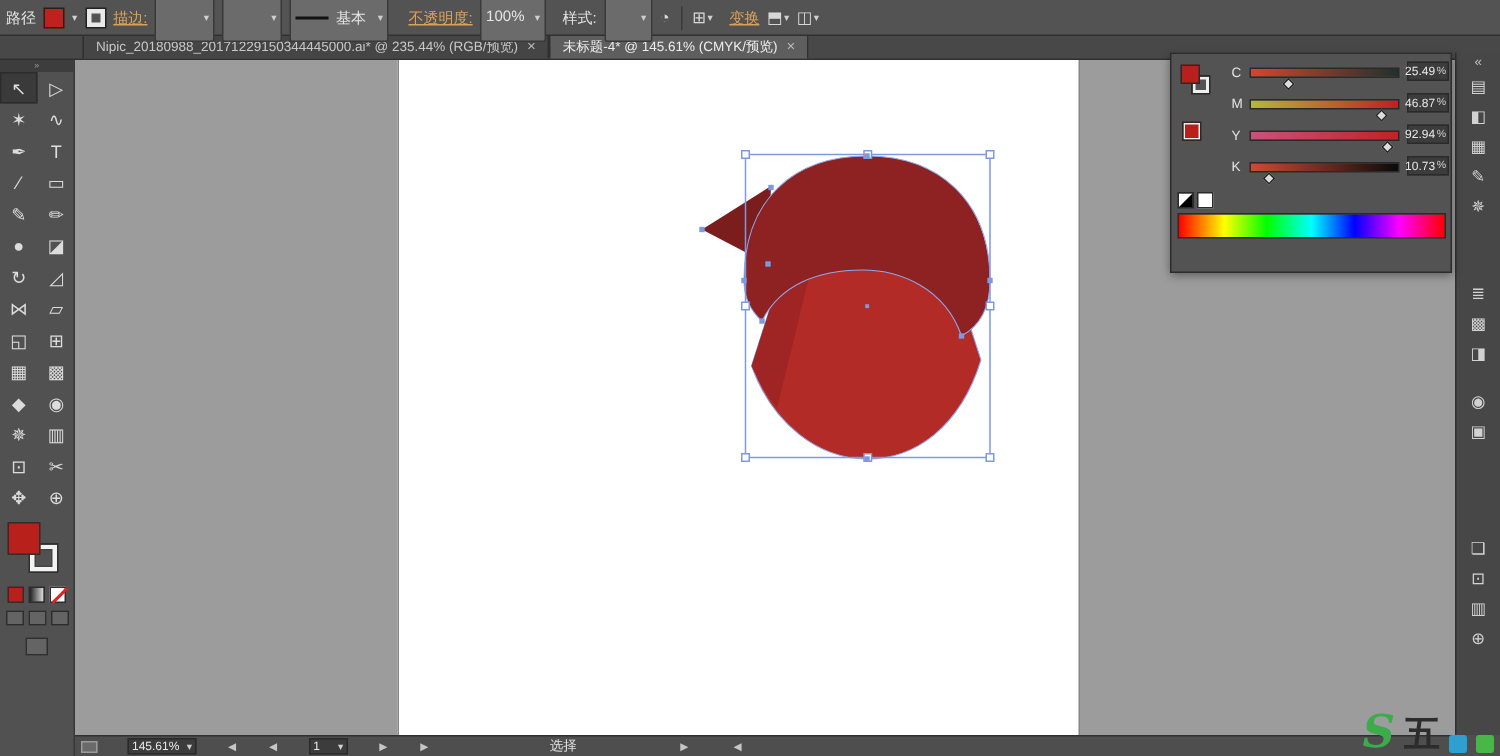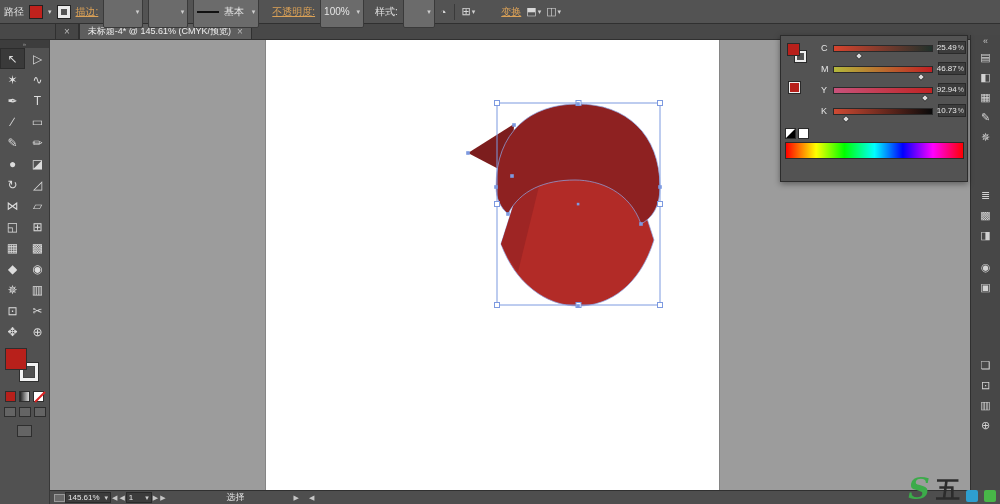--- a/index.html
+++ b/index.html
@@ -78,21 +78,21 @@
   #cp-spectrum { position:absolute; left:4px; top:106px; width:179px; height:17px; border:1px solid #2a2a2a; cursor:crosshair;
     background:linear-gradient(to right,#ff0000,#ffff00 17%,#00ff00 33%,#00ffff 50%,#0000ff 66%,#ff00ff 83%,#ff0000); }
 
   
   #dock { position:absolute; left:970px; top:35px; width:30px; height:455px; background:#474747; border-left:1px solid #303030; z-index:35; display:flex; flex-direction:column; align-items:center; }
   #dock-expand { width:100%; height:12px; color:#c0c0c0; font-size:9px; text-align:center; line-height:12px; cursor:pointer; }
   .dicon { width:24px; height:20px; display:flex; align-items:center; justify-content:center; color:#d2d2d2; font-size:11px; cursor:pointer; }
   .dspace-lg { height:38px; } .dspace-md { height:12px; } .dspace-xl { height:58px; }
 
   
-  #status-bar { position:absolute; left:50px; top:490px; width:920px; height:14px; background:#4e4e4e; border-top:1px solid #303030; display:flex; align-items:center; gap:0; padding:0 4px; font-size:9px; z-index:25; }
+  #status-bar { position:absolute; left:50px; top:490px; width:920px; height:14px; background:#4e4e4e; border-top:1px solid #303030; display:flex; align-items:center; gap:20px; padding:0 4px; font-size:9px; z-index:25; }
   #sb-icon { width:11px; height:8px; border:1px solid #9a9a9a; background:#6a6a6a; }
   #zoom-box { width:46px; height:11px; background:#3c3c3c; border:1px solid #2a2a2a; color:#e8e8e8; font-size:8px; display:flex; align-items:center; justify-content:space-between; padding:0 2px; cursor:pointer; }
   .nav-arrow { color:#c6c6c6; font-size:7px; cursor:pointer; padding:0 1px; }
   #ab-box { width:26px; height:11px; background:#3c3c3c; border:1px solid #2a2a2a; color:#e8e8e8; font-size:8px; display:flex; align-items:center; justify-content:space-between; padding:0 2px; cursor:pointer; }
   #sb-status { margin-left:60px; color:#e0e0e0;font-family:Liberation Serif, serif; }
   #sb-status-arrow { margin-left:48px; }
   #sb-scroll-arrow { margin-left:8px; }
 
   
   #watermark { position:absolute; right:4px; bottom:0; height:32px; display:flex; align-items:flex-end; gap:6px; z-index:50; }
@@ -133,33 +133,34 @@
   <span class="combo w30">
       <span></span>
       <span class="caret">▾</span>
     </span>
   <span class="tb-icon">◔</span>
   <span class="tb-sep"></span>
   <span class="tb-icon">
       <span>⊞</span>
       <span class="caret">▾</span>
     </span>
-  <span class="tb-link" style="margin-left:21px">变换</span>
+  <span class="tb-link" style="margin-left:6px">变换</span>
   <span class="tb-icon">
       <span>⬒</span>
       <span class="caret">▾</span>
     </span>
   <span class="tb-icon">
       <span>◫</span>
       <span class="caret">▾</span>
     </span>
 </div>
 
 <div id="tab-bar">
   <div class="doc-tab">
+    <span>Nipic_20180988_20171229150344445000.ai* @ 235.44% (RGB/预览)</span>
     <span class="tab-close">×</span>
   </div>
   <div class="doc-tab active">
     <span>未标题-4* @ 145.61% (CMYK/预览)</span>
     <span class="tab-close">×</span>
   </div>
 </div>
 
 <div id="canvas">
   <div id="artboard"></div>

